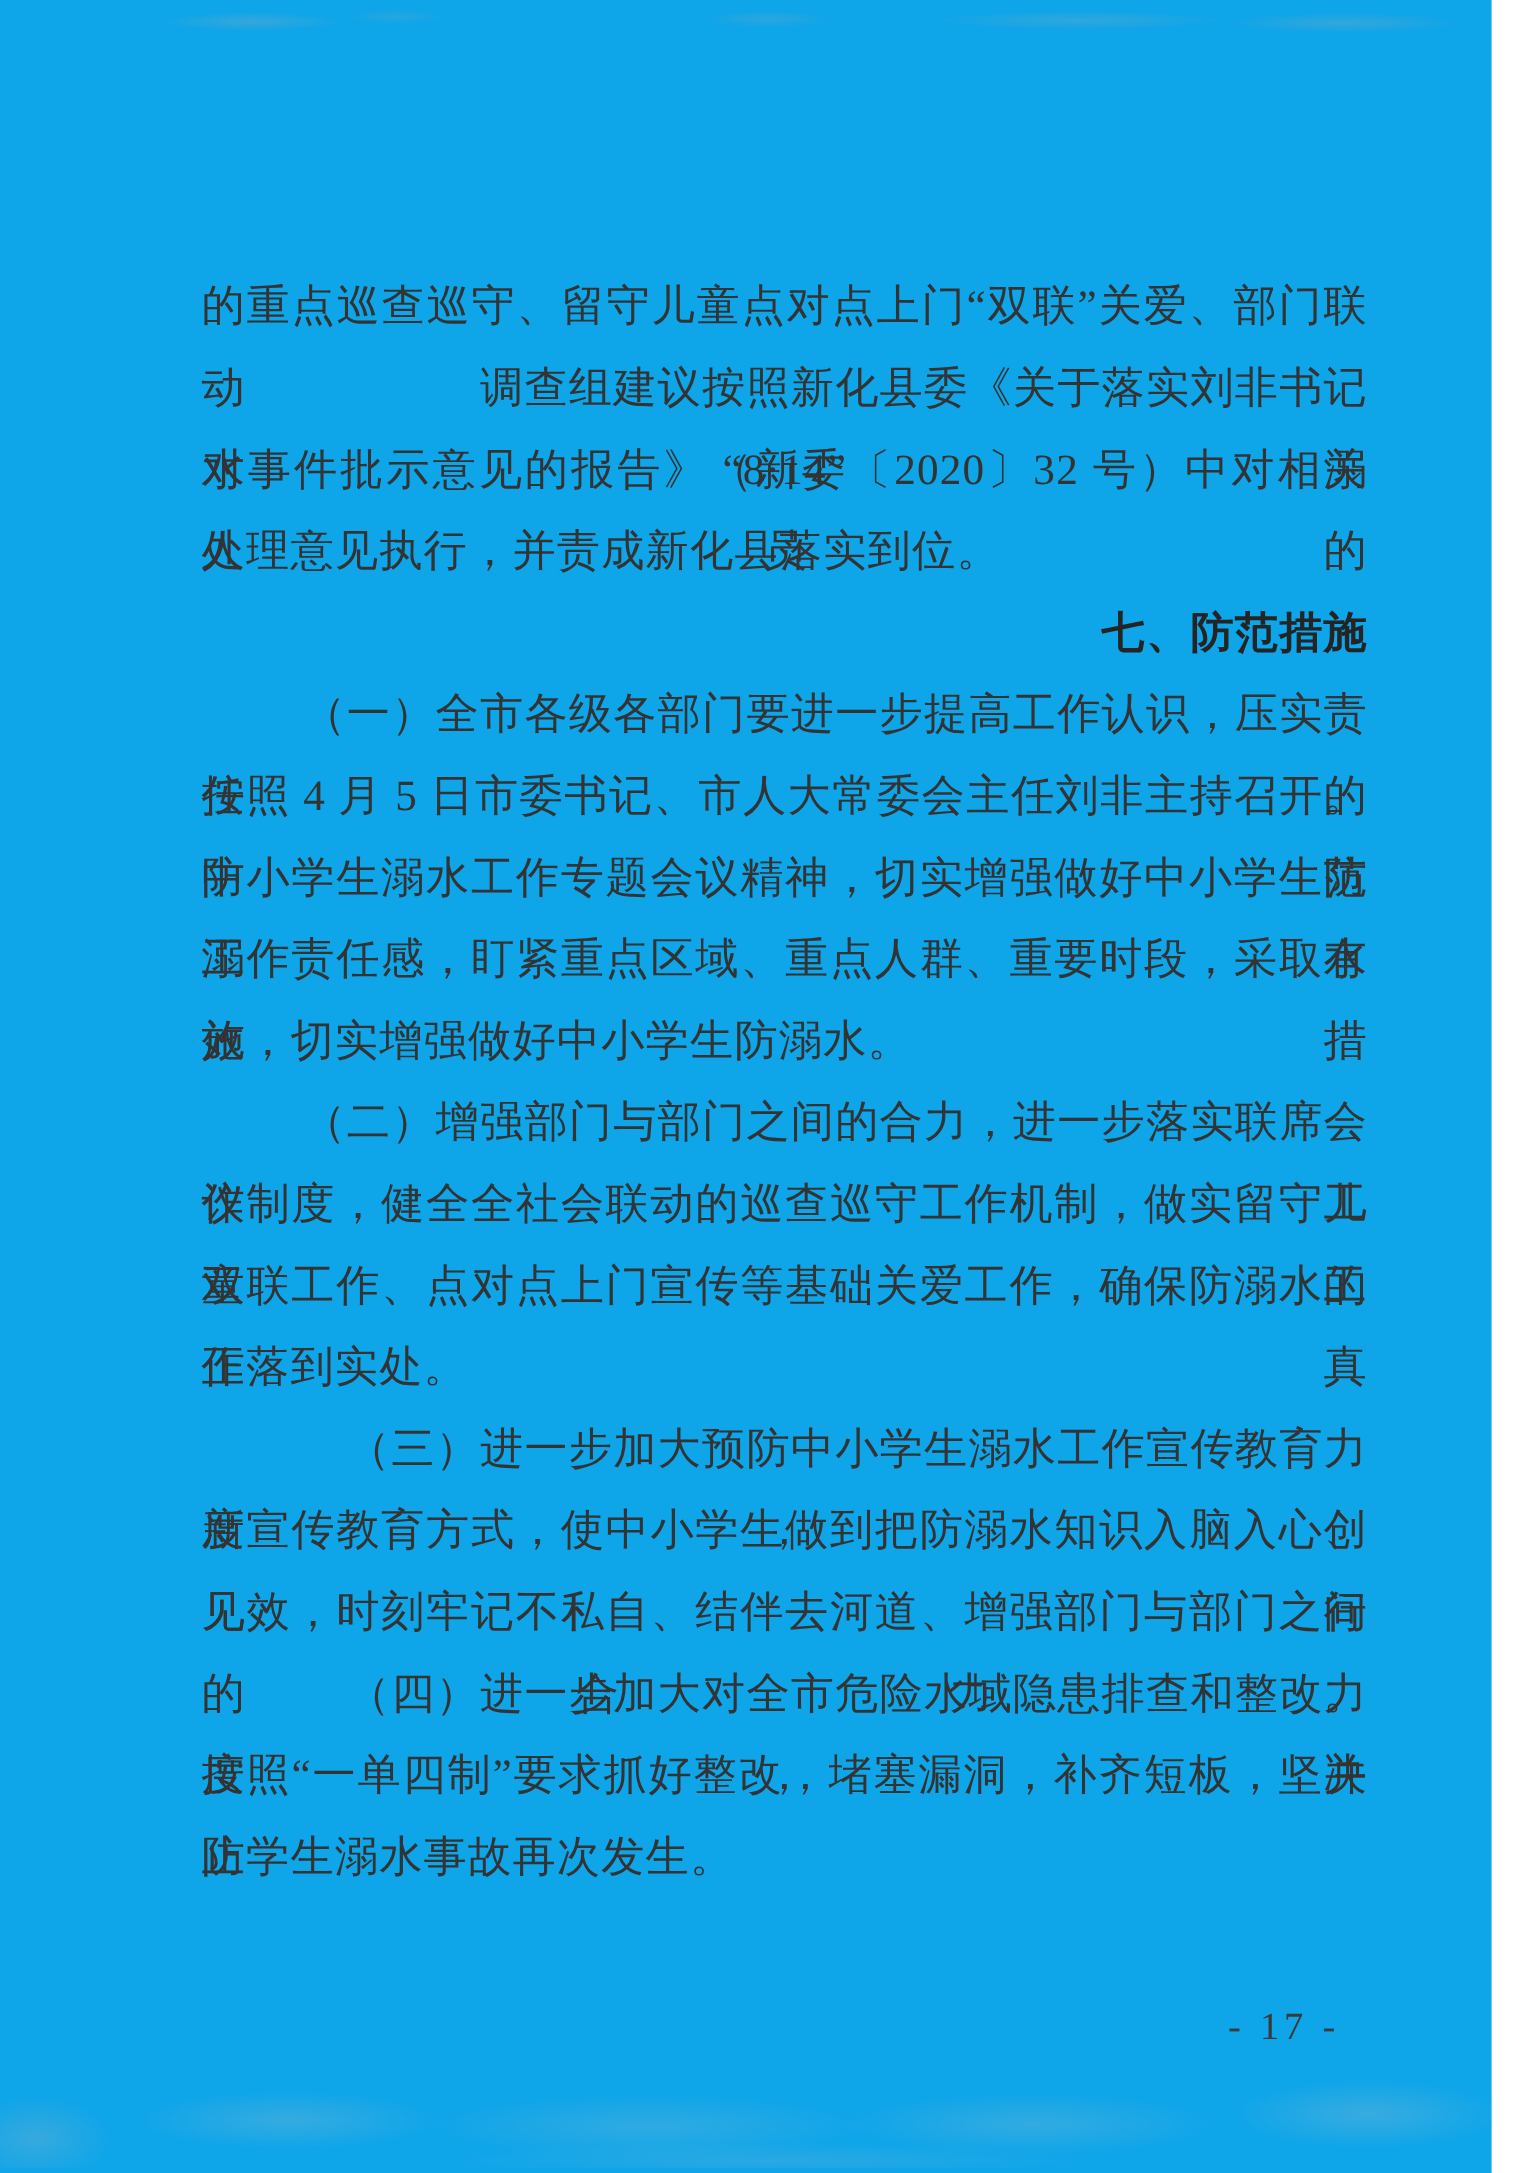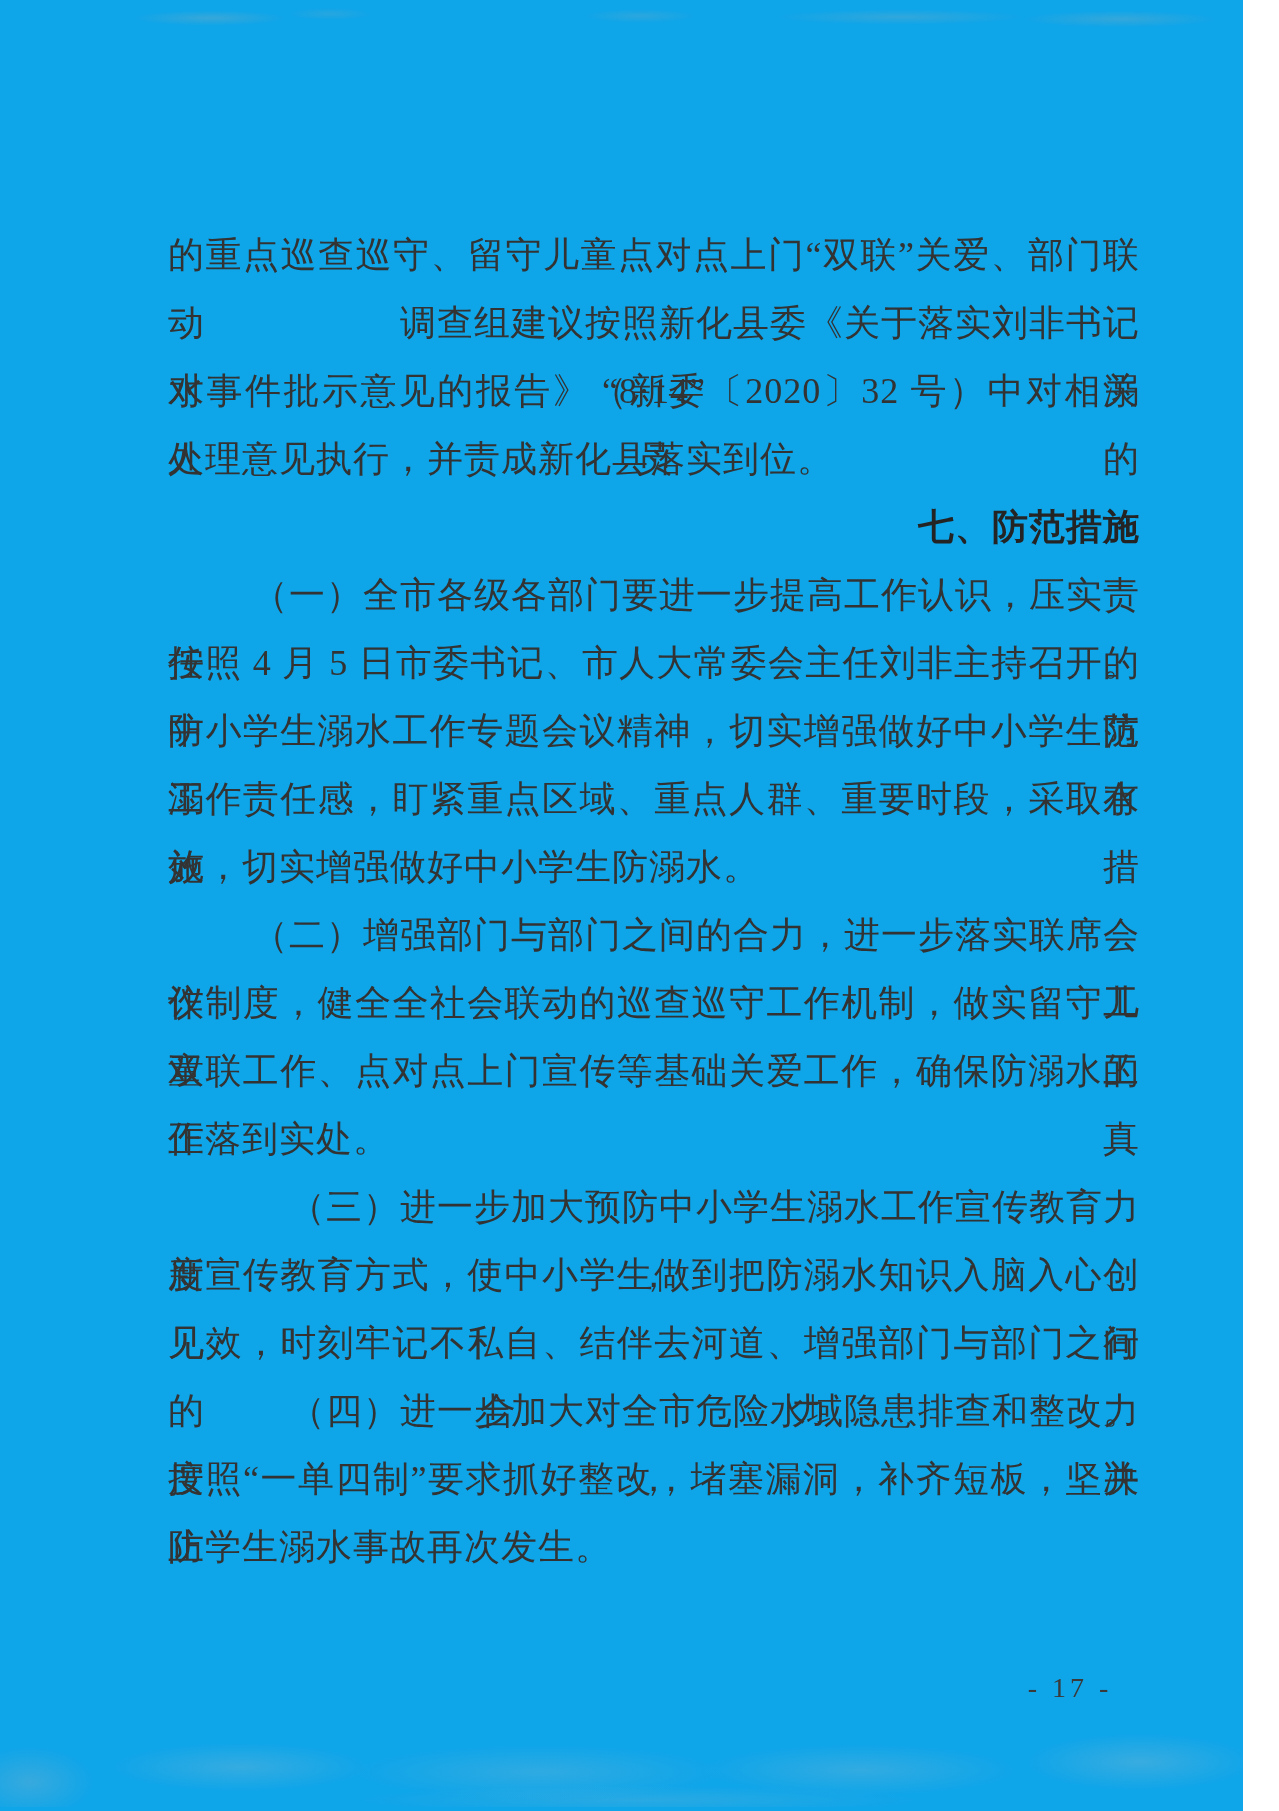--- a/index.html
+++ b/index.html
@@ -74,21 +74,21 @@
     color: #242424;
   }
   .page-number {
     position: absolute;
     left: 995px;
     top: 1668px;
     width: 150px;
     height: 40px;
     line-height: 40px;
     text-align: center;
-    font-size: 28px;
+    font-size: 32px;
     color: #3a3a3a;
     letter-spacing: 4px;
     font-family: "Liberation Serif", "DejaVu Serif", serif;
   }
 </style>
 </head>
 <body>
 
 <div class="page">
   <div class="artifact-top"></div>

